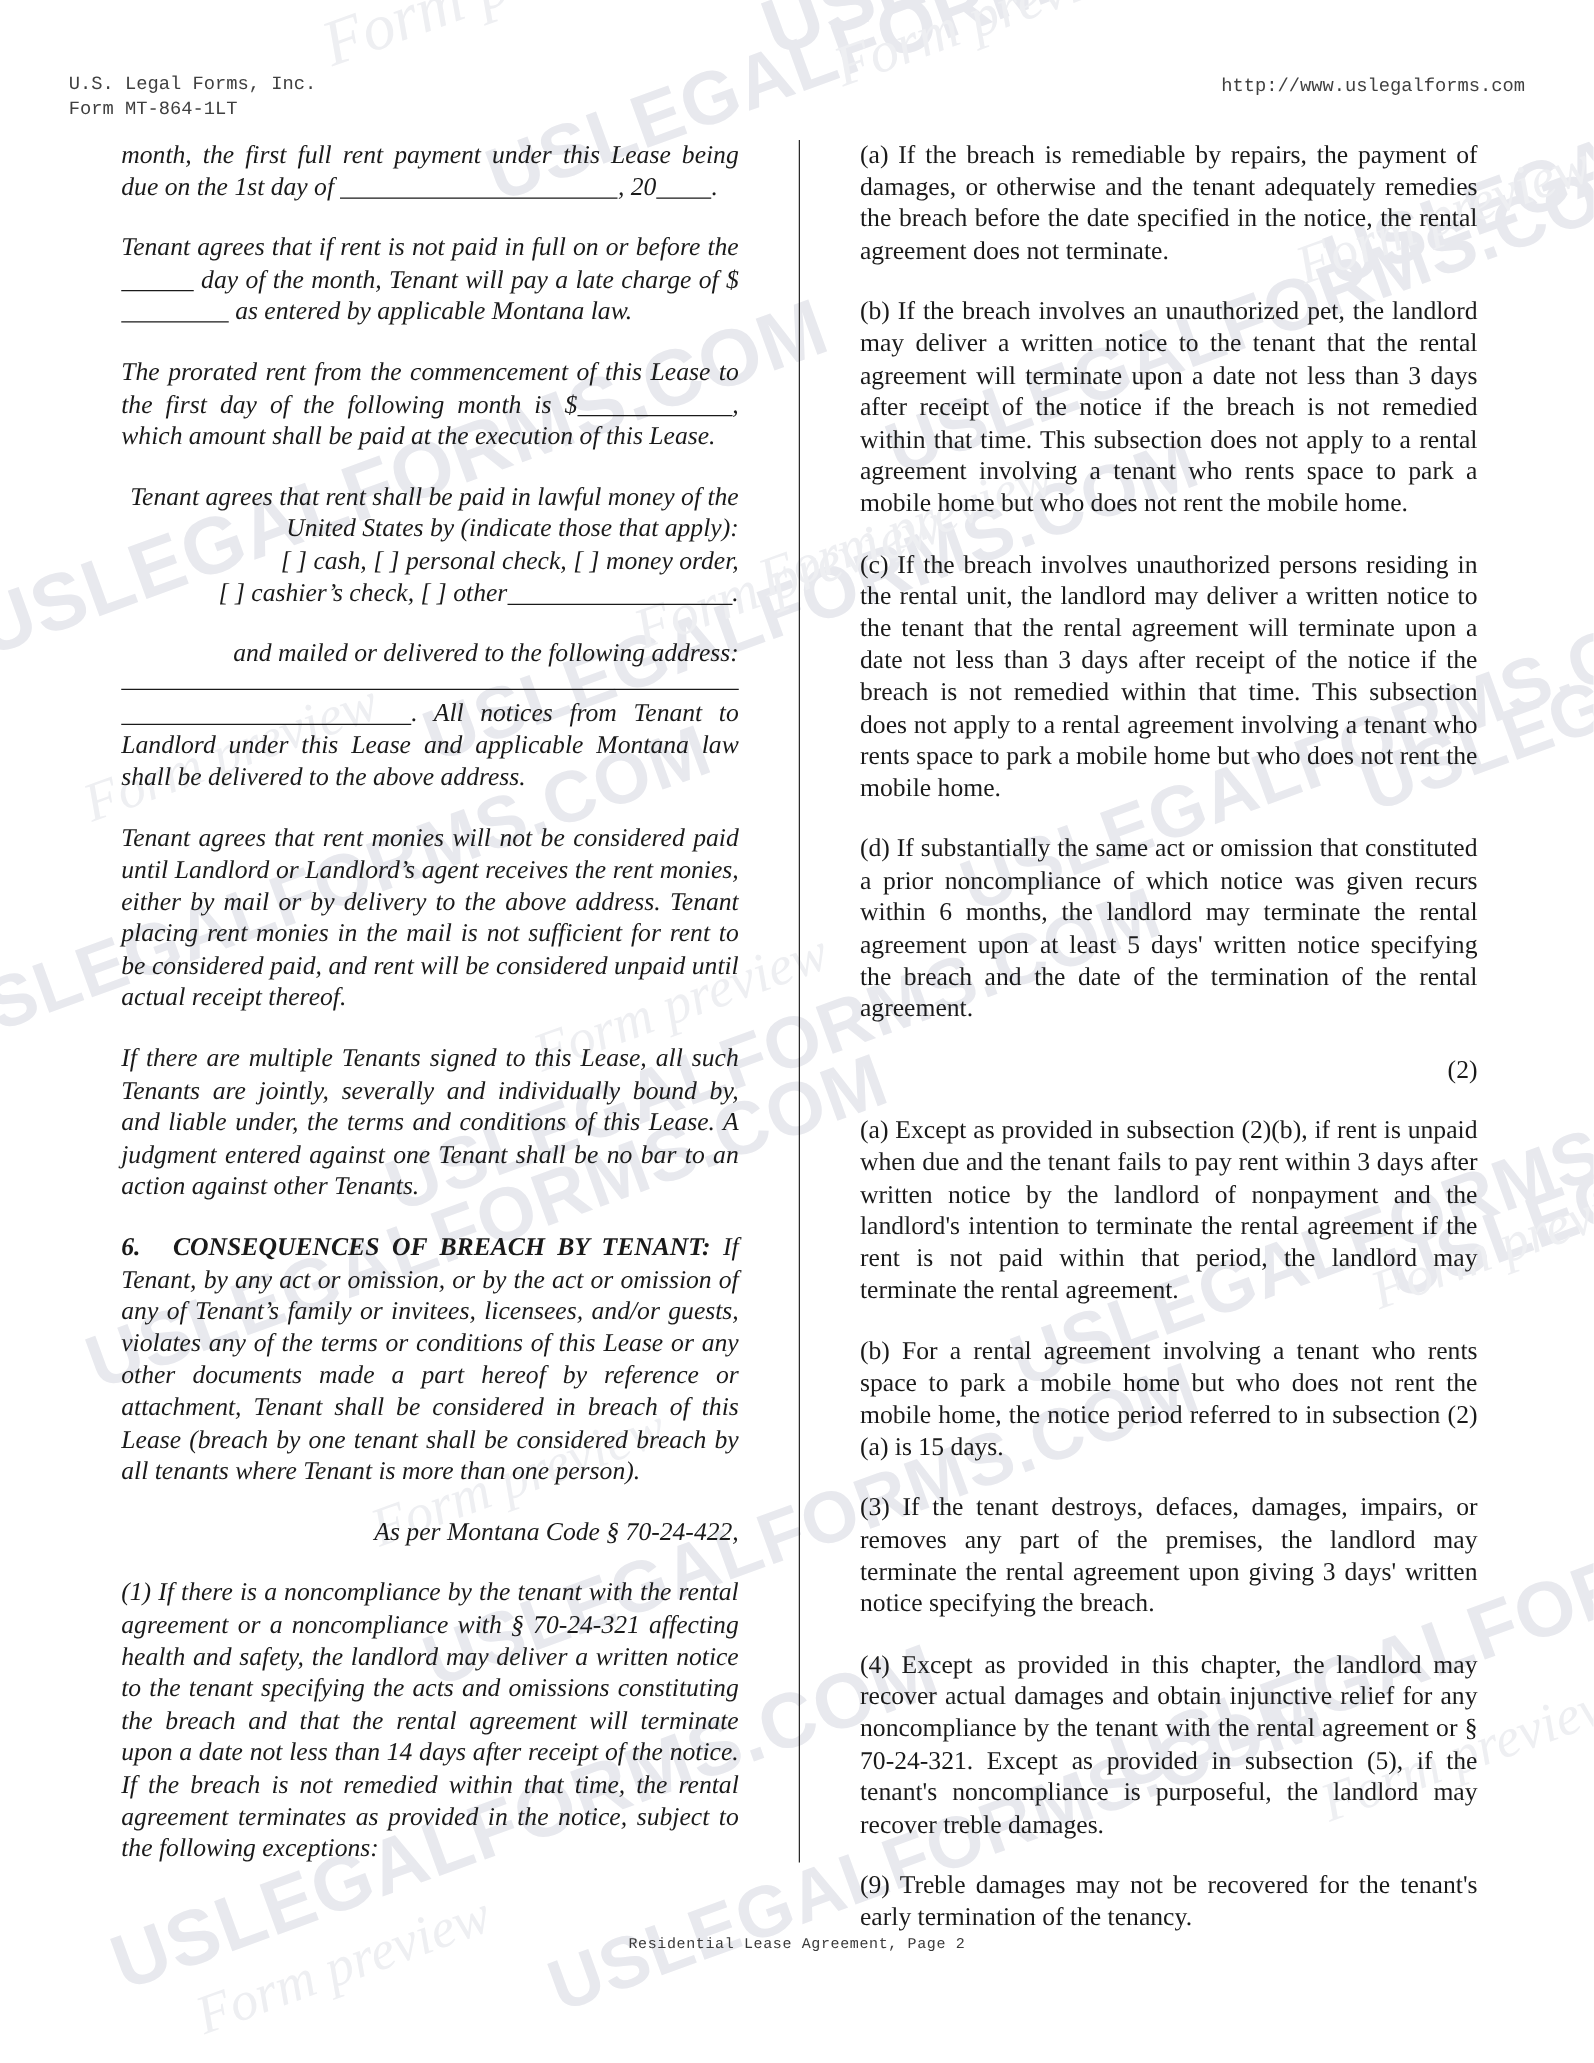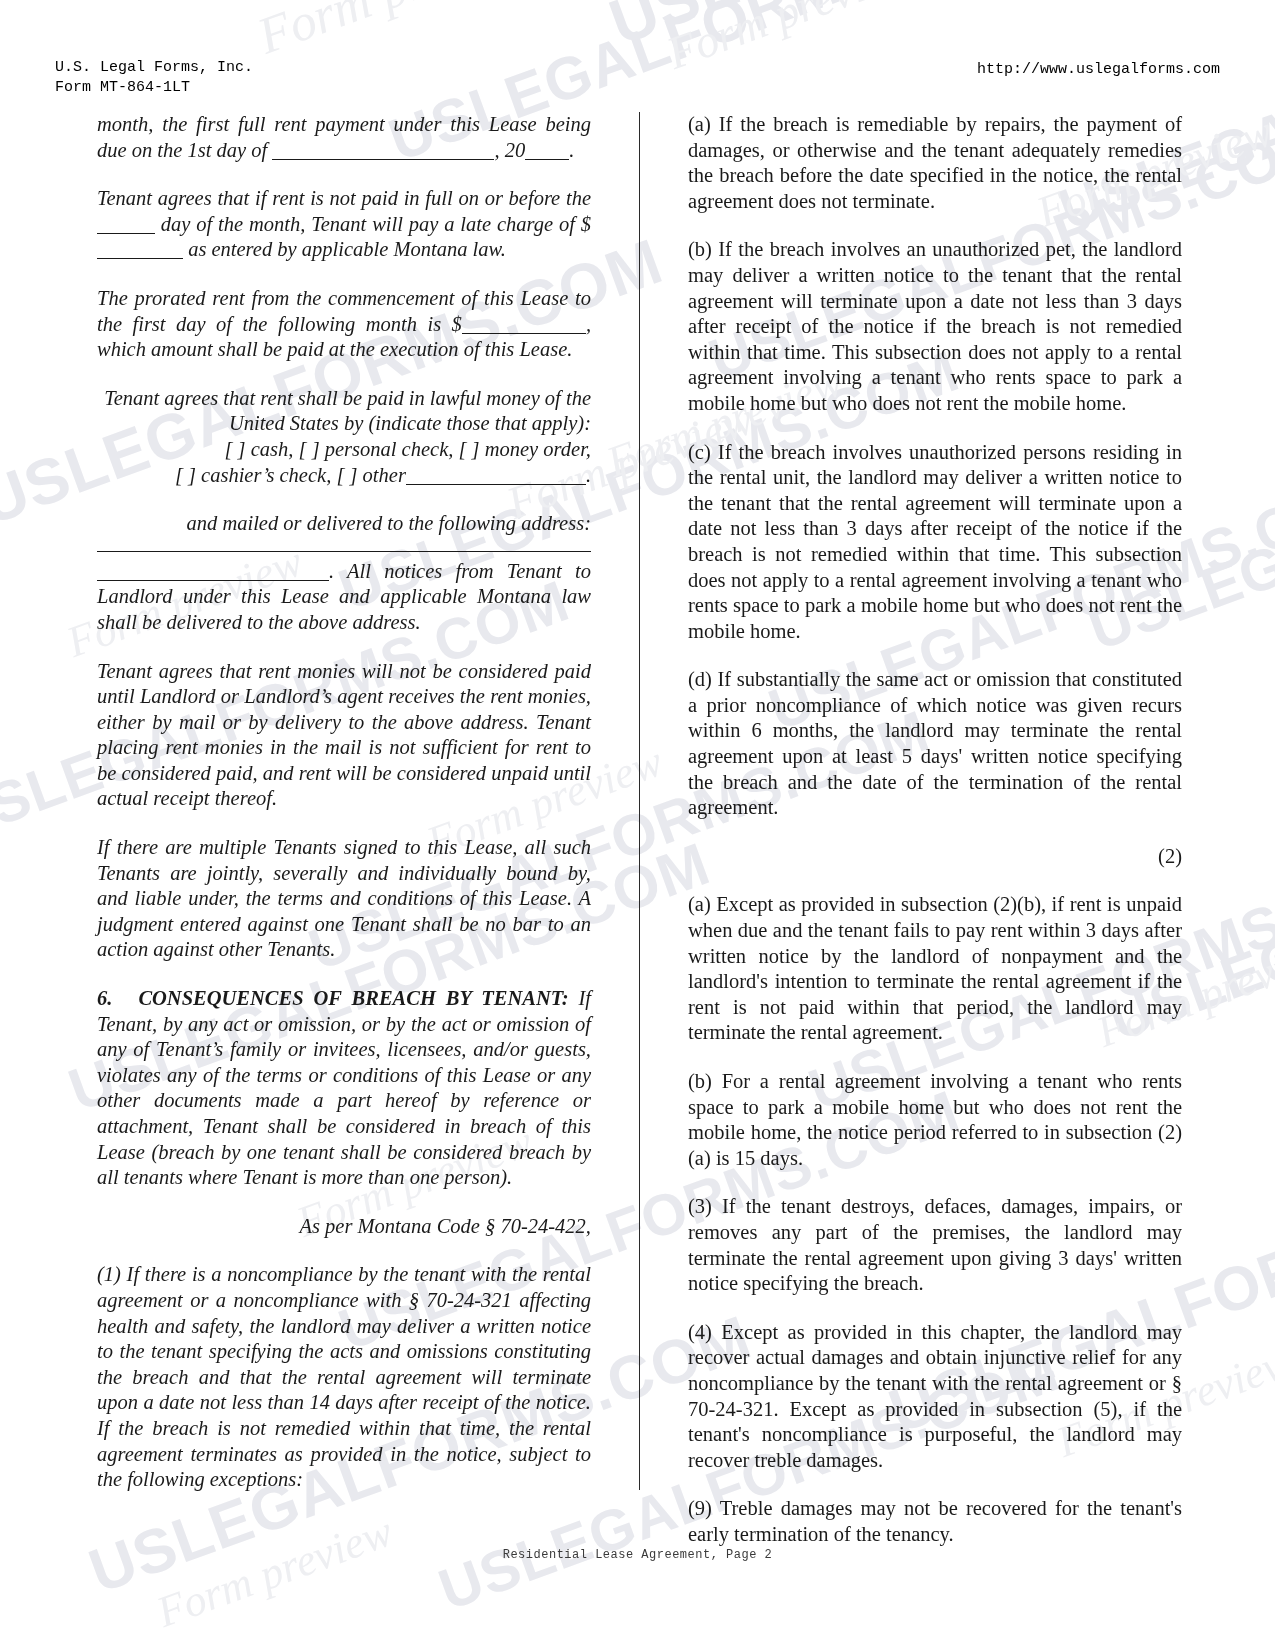--- a/index.html
+++ b/index.html
@@ -45,21 +45,21 @@
   
   .doc-header {
     position: absolute;
     top: 58px;
     left: 55px;
     right: 55px;
     z-index: 2;
     font-family: "Liberation Mono", "DejaVu Sans Mono", monospace;
     font-size: 15px;
     line-height: 20px;
-    color: #000000;
+    color: #404040;
     display: flex;
     justify-content: space-between;
     align-items: flex-start;
   }
   .doc-header .left { white-space: pre-line; }
   .doc-header .right { padding-top: 2px; }
 
   
   .body-area {
     position: absolute;

